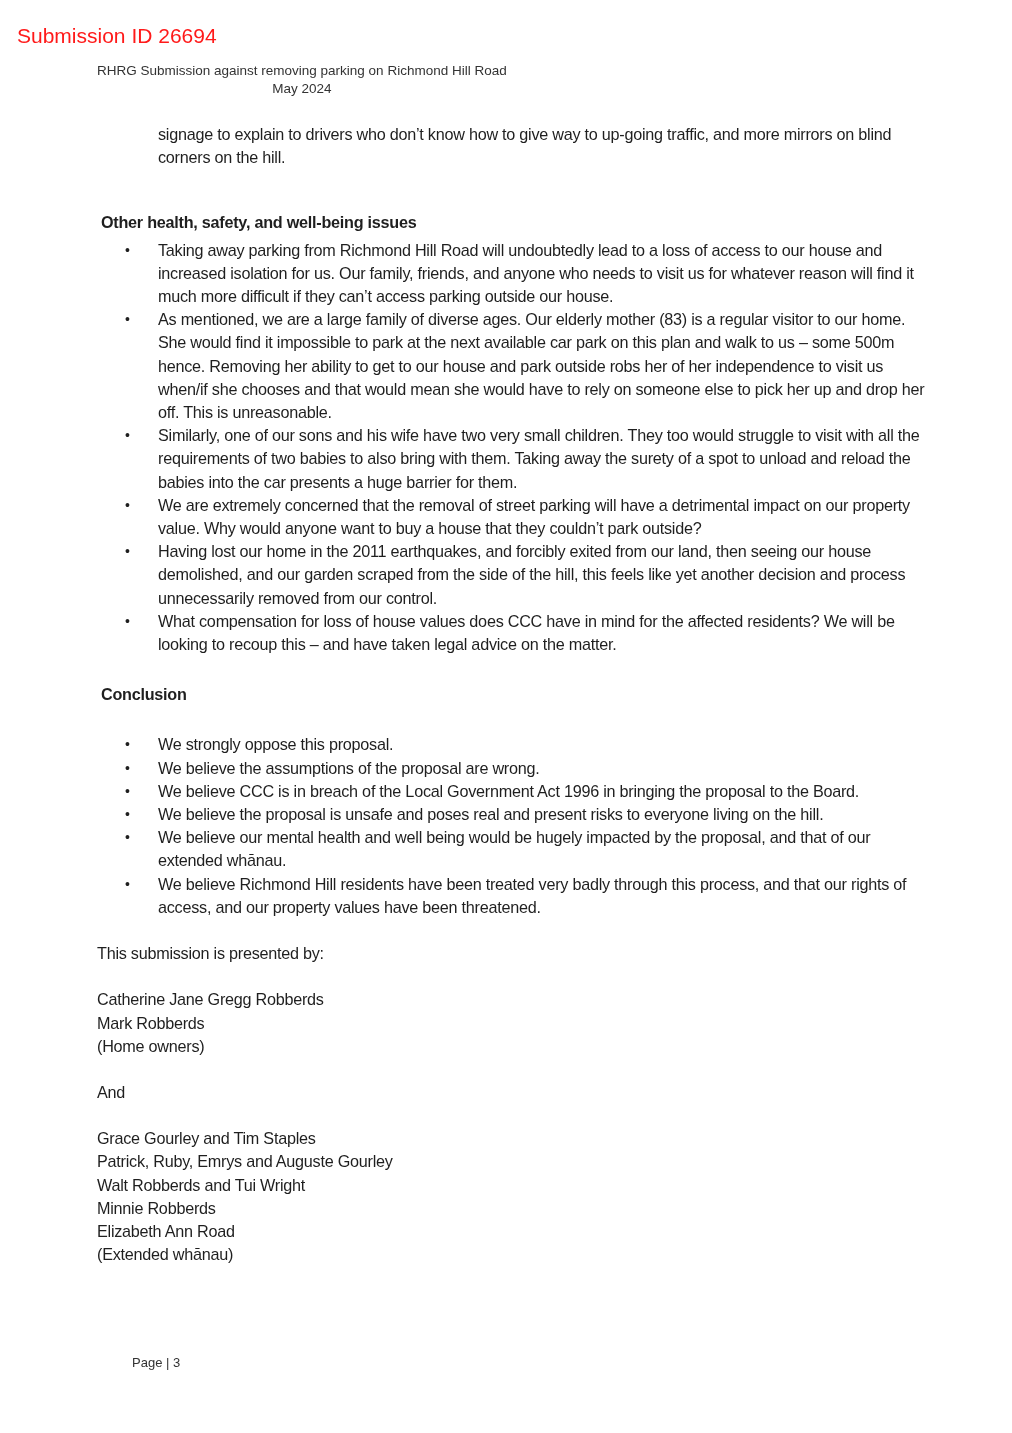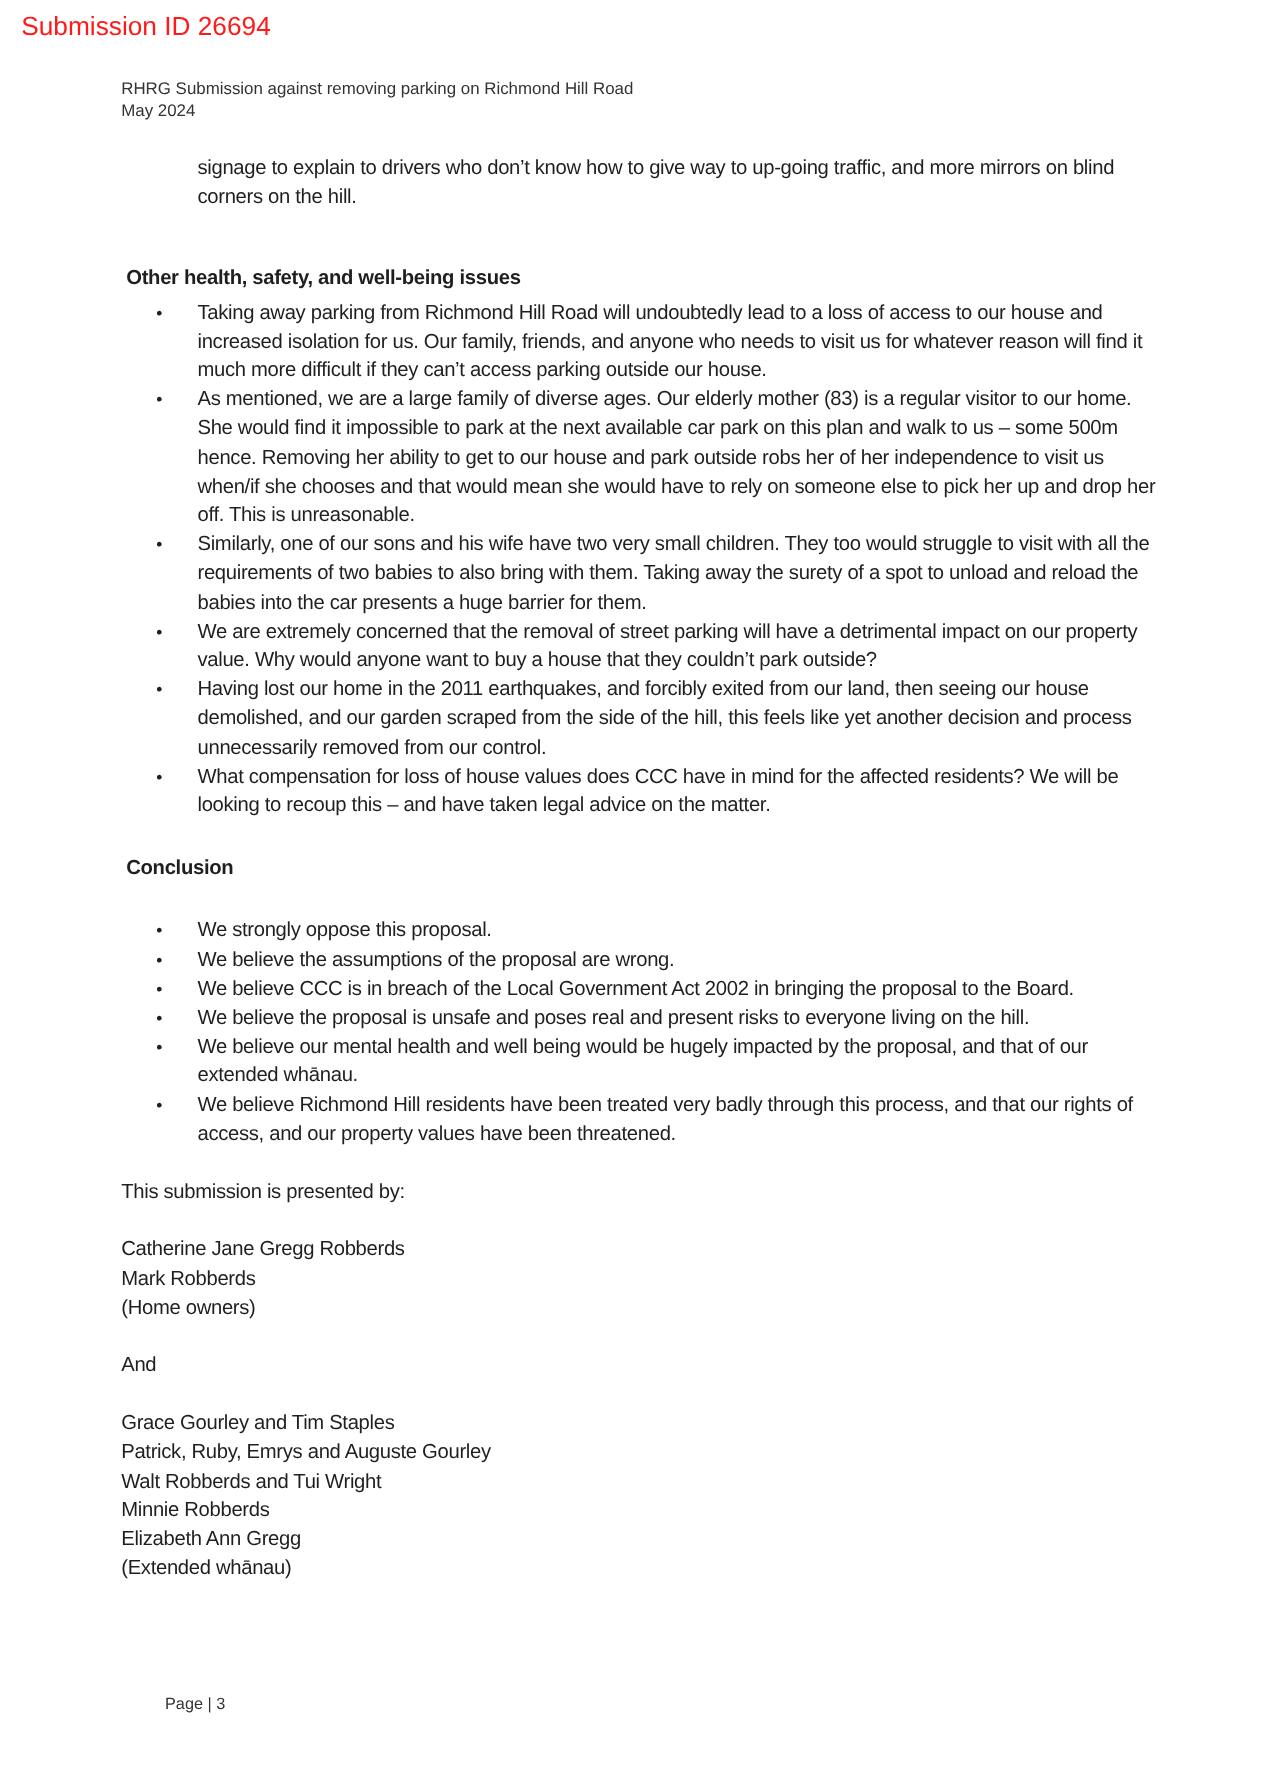--- a/index.html
+++ b/index.html
@@ -11,33 +11,34 @@
       width: 1012px;
       height: 1433px;
       position: relative;
       overflow: hidden;
       font-family: "Liberation Sans", "DejaVu Sans", sans-serif;
       color: #1a1a1a;
     }
     .submission-id {
       position: absolute;
       left: 17px;
-      top: 10px;
+      top: 24px;
       font-size: 21px;
       color: #ff1a1a;
       font-family: "Liberation Sans", sans-serif;
       letter-spacing: 0;
     }
     .doc-header {
       position: absolute;
       left: 97px;
       top: 62px;
       font-size: 13.5px;
       line-height: 18px;
       color: #333333;
+      text-align: center;
     }
     .content {
       position: absolute;
       left: 97px;
       top: 123px;
       width: 830px;
       font-size: 16.2px;
       line-height: 23.2px;
       color: #1f1f1f;
       letter-spacing: -0.25px;
@@ -105,21 +106,21 @@
 
   <div class="gap-1"></div>
 
   <p class="section-heading">Conclusion</p>
 
   <div class="gap-1"></div>
 
   <ul class="bullets">
     <li><span class="bullet">•</span><span>We strongly oppose this proposal.</span></li>
     <li><span class="bullet">•</span><span>We believe the assumptions of the proposal are wrong.</span></li>
-    <li><span class="bullet">•</span><span>We believe CCC is in breach of the Local Government Act 2002 in bringing the proposal to the Board.</span></li>
+    <li><span class="bullet">•</span><span>We believe CCC is in breach of the Local Government Act 1996 in bringing the proposal to the Board.</span></li>
     <li><span class="bullet">•</span><span>We believe the proposal is unsafe and poses real and present risks to everyone living on the hill.</span></li>
     <li><span class="bullet">•</span><span>We believe our mental health and well being would be hugely impacted by the proposal, and that of our extended whānau.</span></li>
     <li><span class="bullet">•</span><span>We believe Richmond Hill residents have been treated very badly through this process, and that our rights of access, and our property values have been threatened.</span></li>
   </ul>
 
   <div class="gap-1"></div>
 
   <p class="plain-line">This submission is presented by:</p>
 
   <div class="gap-1"></div>
@@ -134,18 +135,18 @@
 
   <p class="plain-line">And</p>
 
   <div class="gap-1"></div>
 
   <div>
     <p class="plain-line">Grace Gourley and Tim Staples</p>
     <p class="plain-line">Patrick, Ruby, Emrys and Auguste Gourley</p>
     <p class="plain-line">Walt Robberds and Tui Wright</p>
     <p class="plain-line">Minnie Robberds</p>
-    <p class="plain-line">Elizabeth Ann Gregg</p>
+    <p class="plain-line">Elizabeth Ann Road</p>
     <p class="plain-line">(Extended whānau)</p>
   </div>
 </div>
 
 <div class="footer">Page | 3</div>
 
 </body></html>

